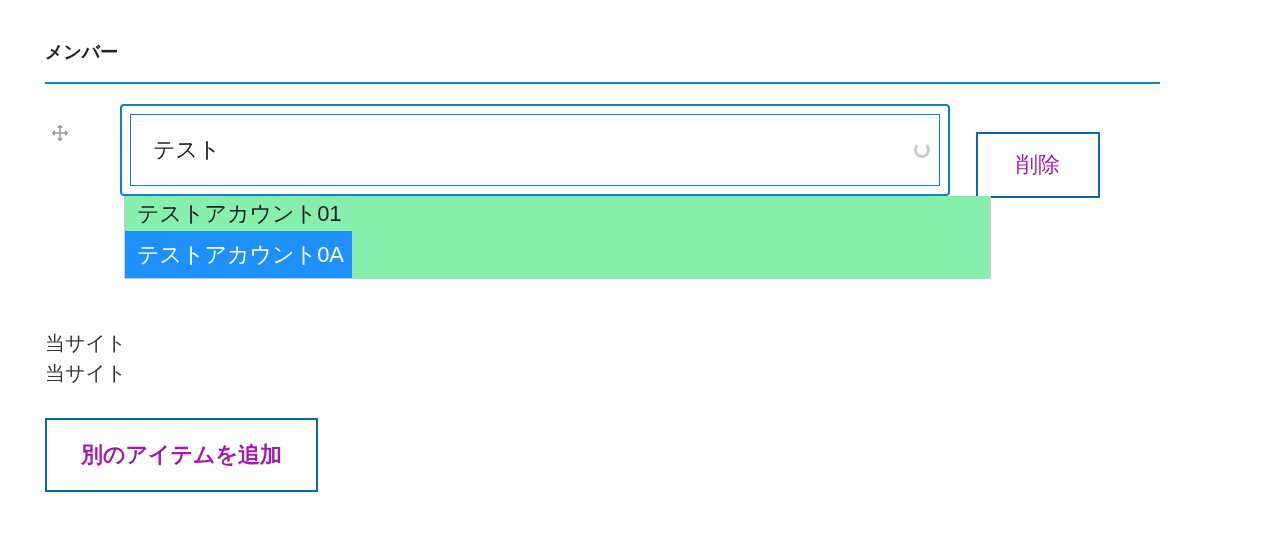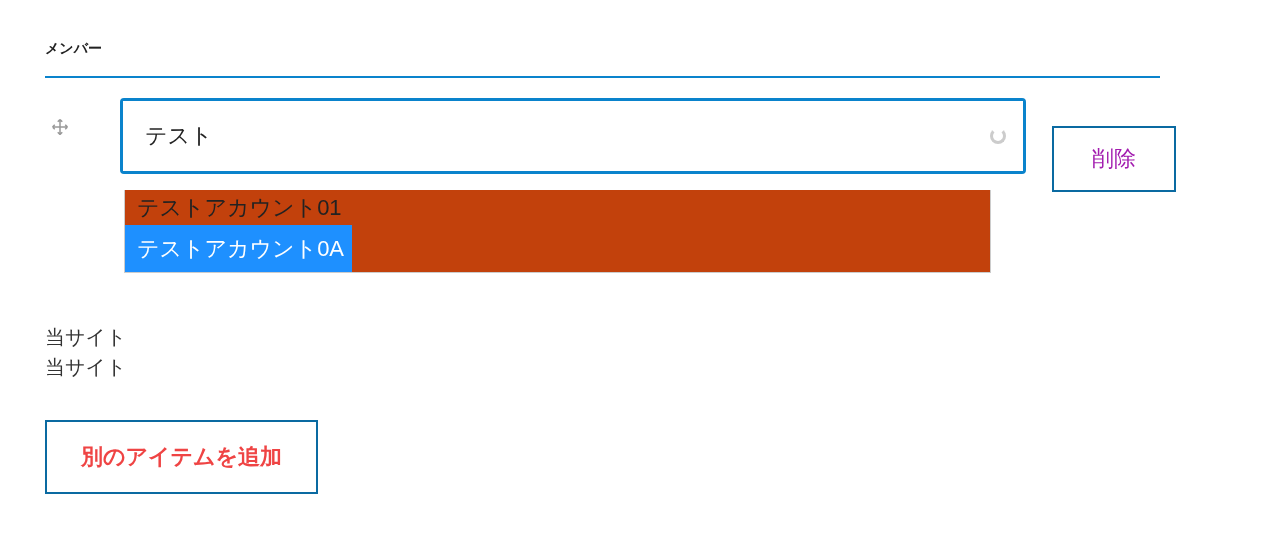--- a/index.html
+++ b/index.html
@@ -7,21 +7,21 @@
       margin: 0;
       padding: 0;
     }
     body {
       font-family: "Hiragino Kaku Gothic Pro", "Meiryo", sans-serif;
       background: #fff;
       padding: 40px 0 0 45px;
       color: #222;
     }
     .section-title {
-      font-size: 14px;
+      font-size: 18px;
       font-weight: bold;
       margin-bottom: 18px;
     }
     .underline {
       height: 2px;
       background: #0a83cc;
       width: 1115px;
       margin-bottom: 20px;
     }
     .row {
@@ -36,22 +36,22 @@
       display: flex;
       justify-content: center;
     }
     .input-wrap {
       position: relative;
       margin-left: 45px;
     }
     .outer-border {
       border: 2px solid #0a83cc;
       border-radius: 4px;
-      padding: 0;
-      width: 906px;
+      padding: 8px;
+      width: 830px;
     }
     .input-field {
       width: 100%;
       border: 1px solid #0a83cc;
       font-size: 22px;
       padding: 22px 45px 22px 22px;
       outline: none;
       color: #222;
       font-family: inherit;
     }
@@ -64,21 +64,21 @@
       height: 16px;
       border: 3px solid #ccc;
       border-top-color: transparent;
       border-radius: 50%;
     }
     .dropdown {
       position: absolute;
       top: 92px;
       left: 4px;
       width: 867px;
-      background: #c2410c;
+      background: #86efac;
       border: 1px solid #ccc;
       border-top: none;
       z-index: 10;
     }
     .dropdown-item {
       font-size: 22px;
       padding: 6px 12px;
       cursor: pointer;
     }
     .dropdown-item.highlighted {
@@ -104,24 +104,24 @@
     }
     .help-text {
       font-size: 20px;
       color: #333;
       margin-top: 130px;
       line-height: 1.5;
       position: relative;
       z-index: 0;
     }
     .add-btn {
-      margin-top: 38px;
+      margin-top: 30px;
       border: 2px solid #0a6aa1;
       background: #fff;
-      color: #ef4444;
+      color: #a21caf;
       font-size: 22px;
       font-weight: bold;
       padding: 20px 34px;
       cursor: pointer;
       font-family: inherit;
     }
   </style>
 </head>
 <body>
 

